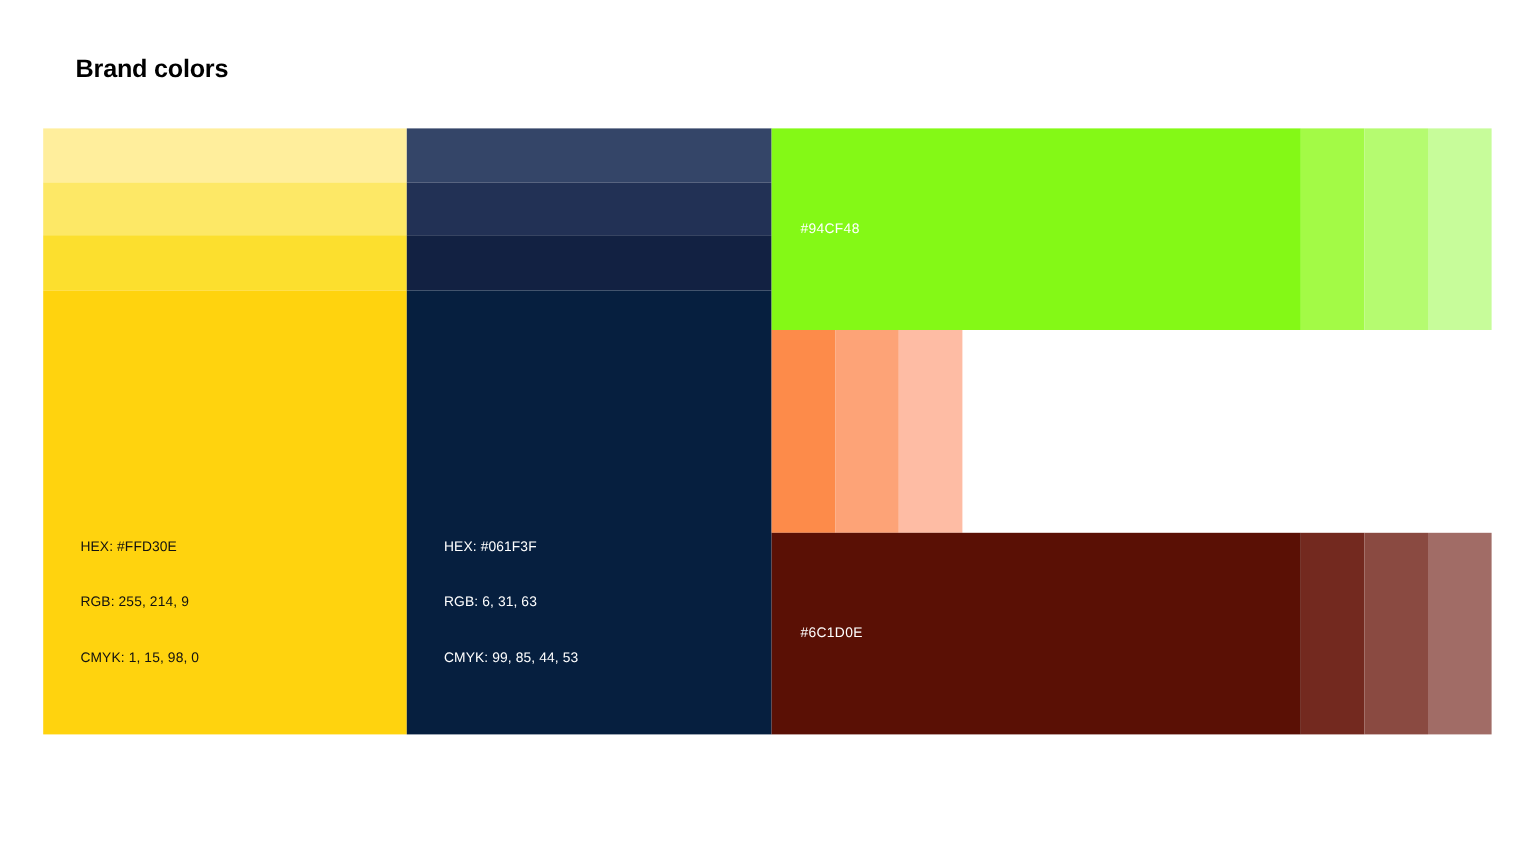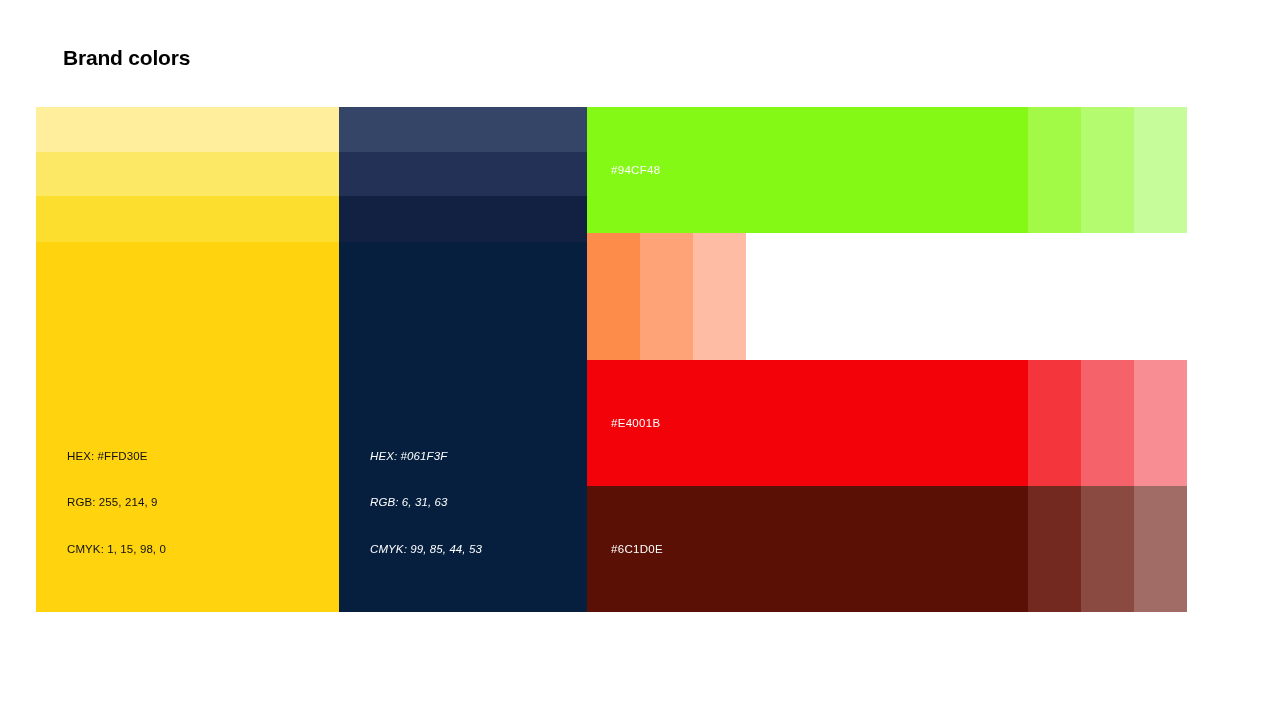--- a/index.html
+++ b/index.html
@@ -44,21 +44,21 @@
   }
 
   
   .swatch-col {
     position: relative;
     height: 100%;
     display: flex;
     flex-direction: column;
   }
   .swatch-col.yellow { width: 303px; }
-  .swatch-col.navy   { width: 248px; font-style: italic; }
+  .swatch-col.navy   { width: 304px; }
 
   .tint-band { width: 100%; }
   .tint-band.b1 { height: 45px; }
   .tint-band.b2 { height: 44px; }
   .tint-band.b3 { height: 46px; }
 
   .base-block {
     flex: 1 1 auto;
     position: relative;
   }
@@ -158,28 +158,20 @@
         <div class="row-tint" id="g-t2" style="background: rgb(181, 251, 112);"></div>
         <div class="row-tint last" id="g-t3" style="background: rgb(199, 252, 154);"></div>
       </div>
 
       <div class="color-row">
         <div class="row-tint" id="o-t1" style="background: rgb(253, 139, 74);"></div>
         <div class="row-tint" id="o-t2" style="background: rgb(253, 163, 119);"></div>
         <div class="row-tint last" id="o-t3" style="background: rgb(254, 188, 164);"></div>
       </div>
 
-      <div class="color-row">
-        <div class="row-base" id="r-base" style="background: rgb(243, 3, 9);">
-          <div class="row-label">#E4001B</div>
-        </div>
-        <div class="row-tint" id="r-t1" style="background: rgb(244, 53, 59);"></div>
-        <div class="row-tint" id="r-t2" style="background: rgb(246, 98, 106);"></div>
-        <div class="row-tint last" id="r-t3" style="background: rgb(248, 142, 148);"></div>
-      </div>
 
       <div class="color-row">
         <div class="row-base" id="d-base" style="background: rgb(90, 16, 5); padding-left: 48px;">
           <div class="row-label">#6C1D0E</div>
         </div>
         <div class="row-tint" id="d-t1" style="background: rgb(115, 41, 31);"></div>
         <div class="row-tint" id="d-t2" style="background: rgb(138, 74, 65);"></div>
         <div class="row-tint last" id="d-t3" style="background: rgb(161, 108, 102);"></div>
       </div>
 

